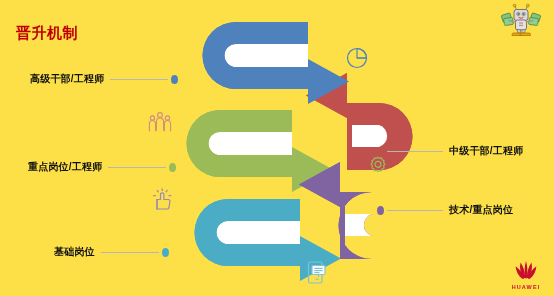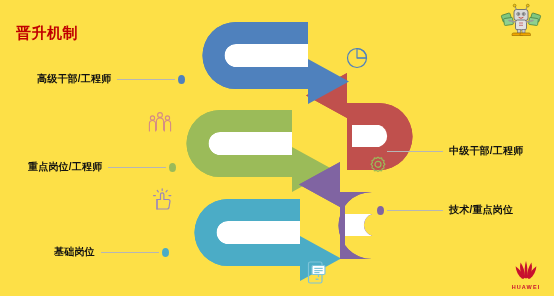--- a/index.html
+++ b/index.html
@@ -61,21 +61,21 @@
     height: 9px;
     border-radius: 50%;
     flex: 0 0 auto;
   }
   .callout.left .leader { width: 58px; margin-left: 6px; }
   .callout.left .dot { margin-left: 3px; }
   .callout.right .leader { width: 56px; margin-right: 6px; }
   .callout.right .dot { margin-right: 3px; }
 
   
-  #callout-senior   { left: 30px;  top: 72px; margin-left: 7px; }
+  #callout-senior   { left: 30px;  top: 72px; }
   #callout-reserve  { left: 28px;  top: 160px; }
   #callout-base     { left: 54px;  top: 245px; }
   #callout-middle   { left: 377px; top: 117px; margin-top: 27px; }
   #callout-tech     { left: 377px; top: 203px; }
 
   
   .mini-icon {
     position: absolute;
   }
   #icon-pie     { left: 345px; top: 44px; }

